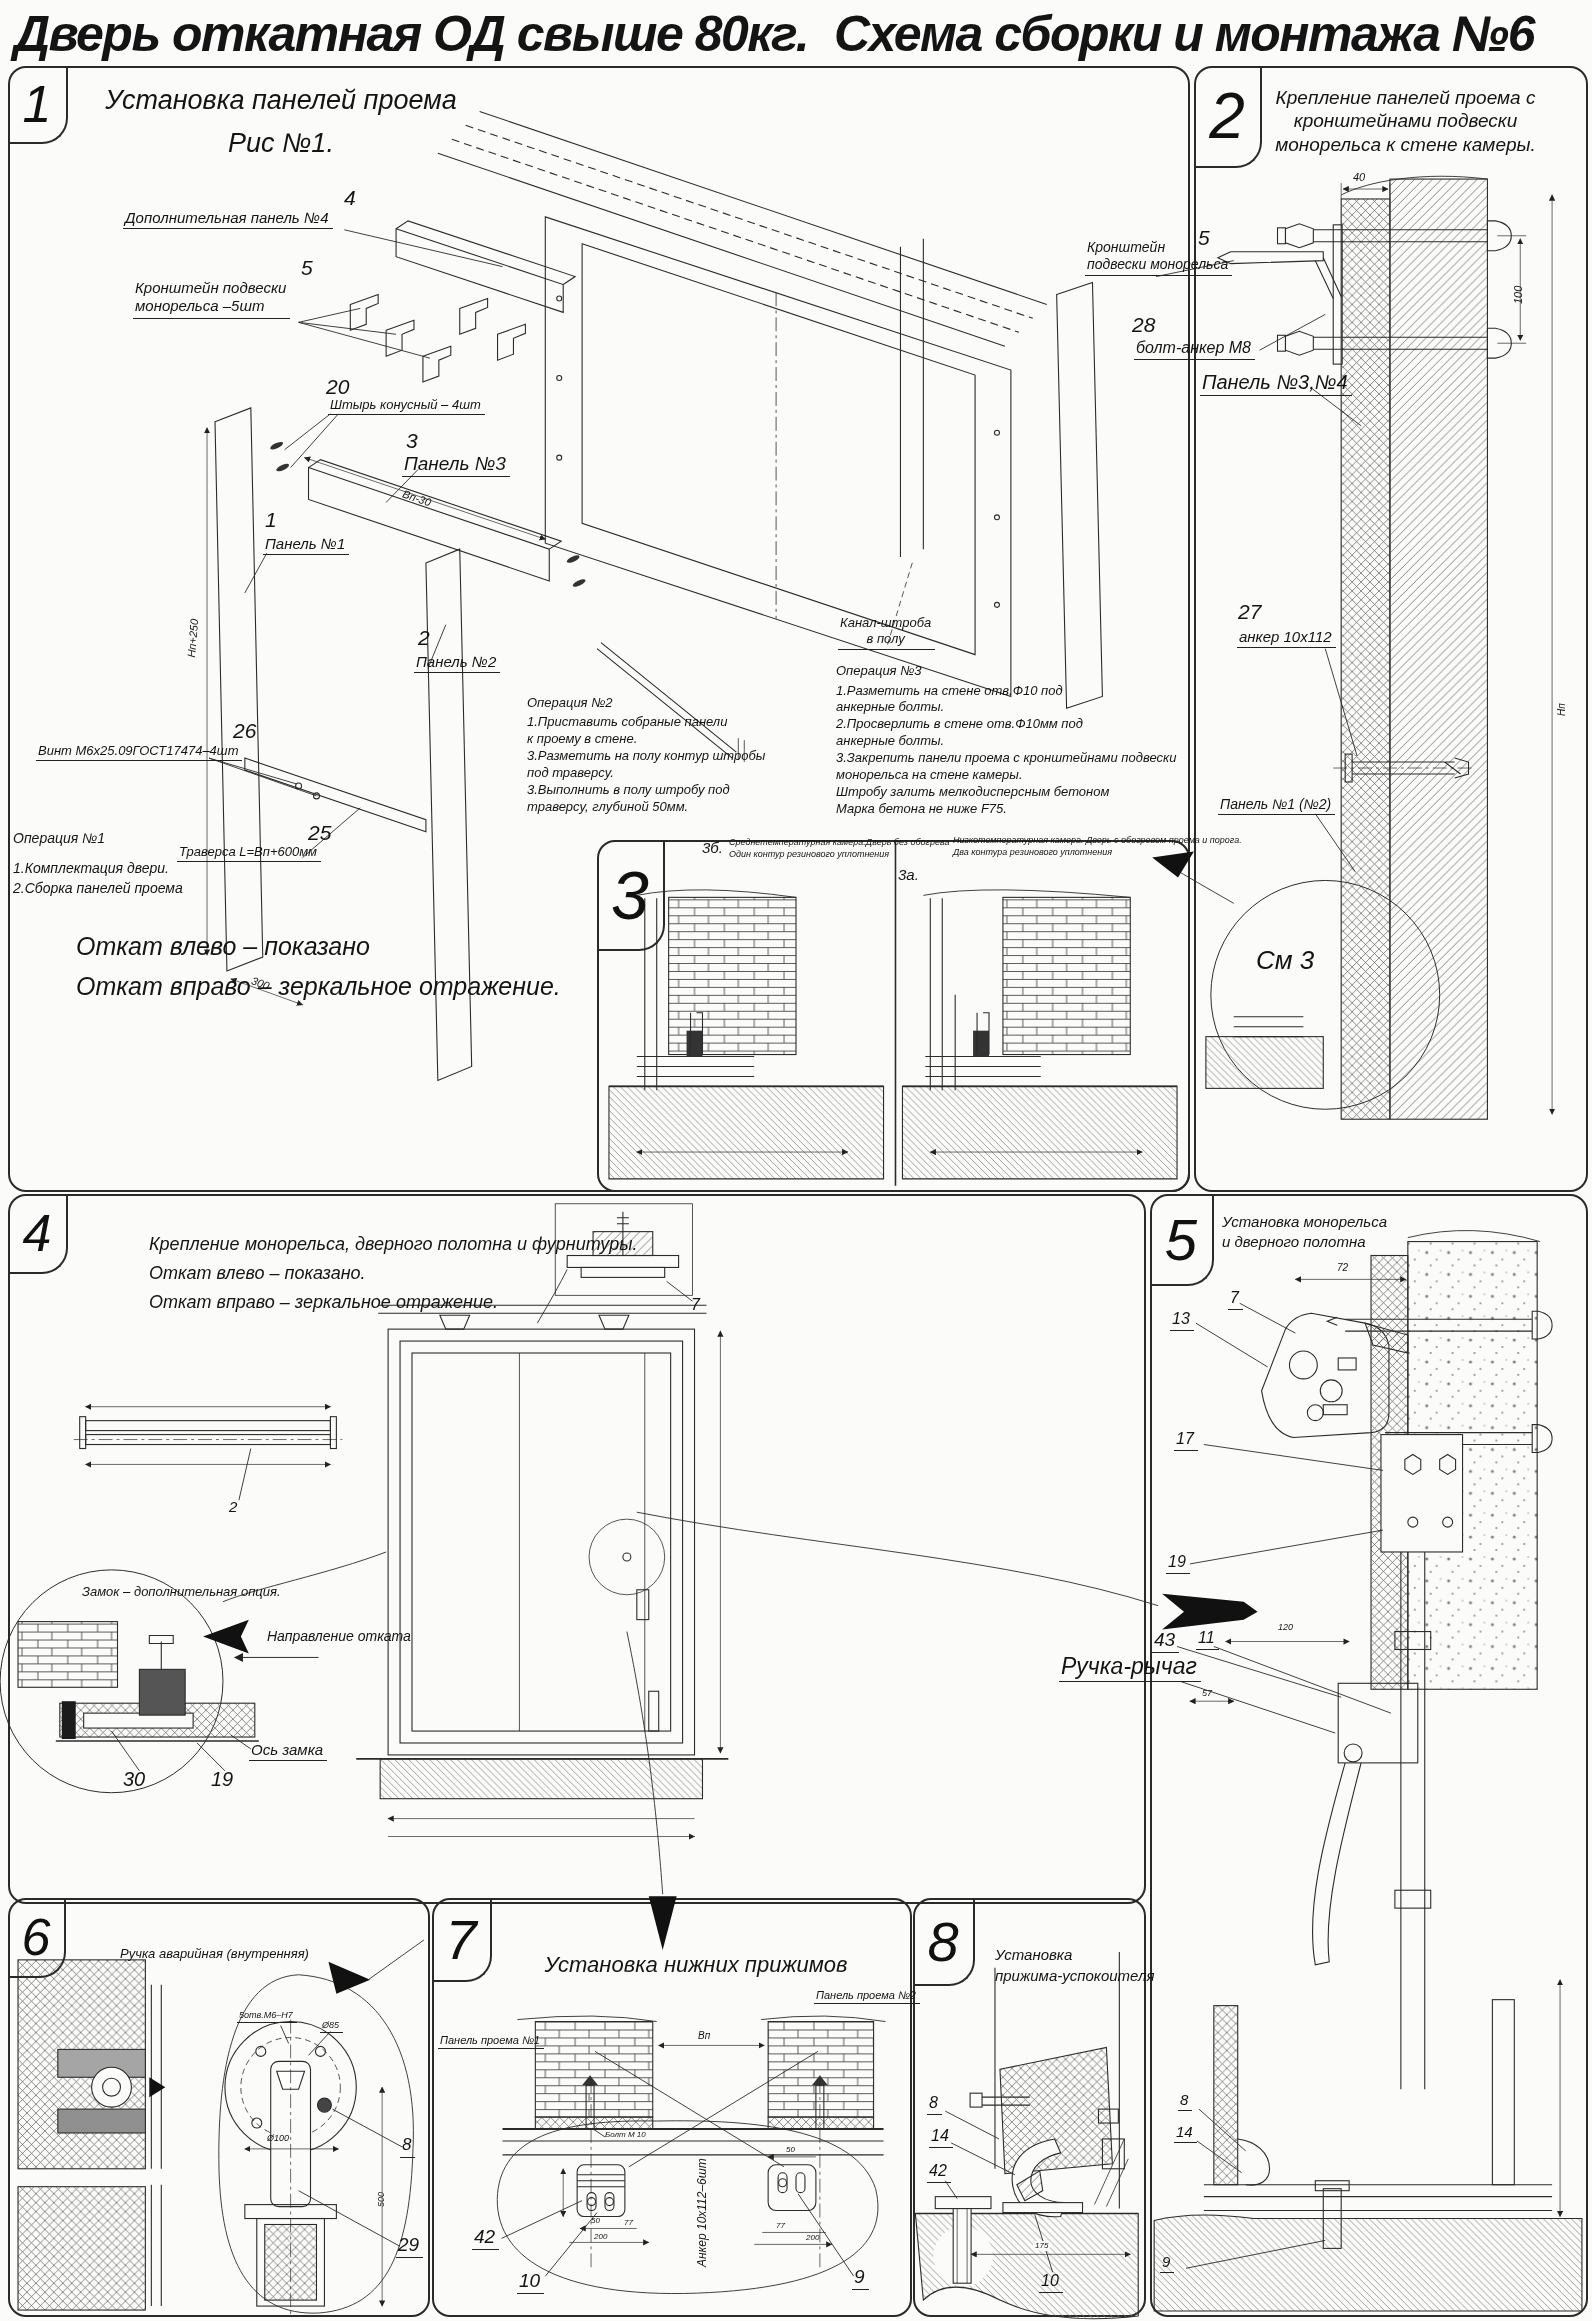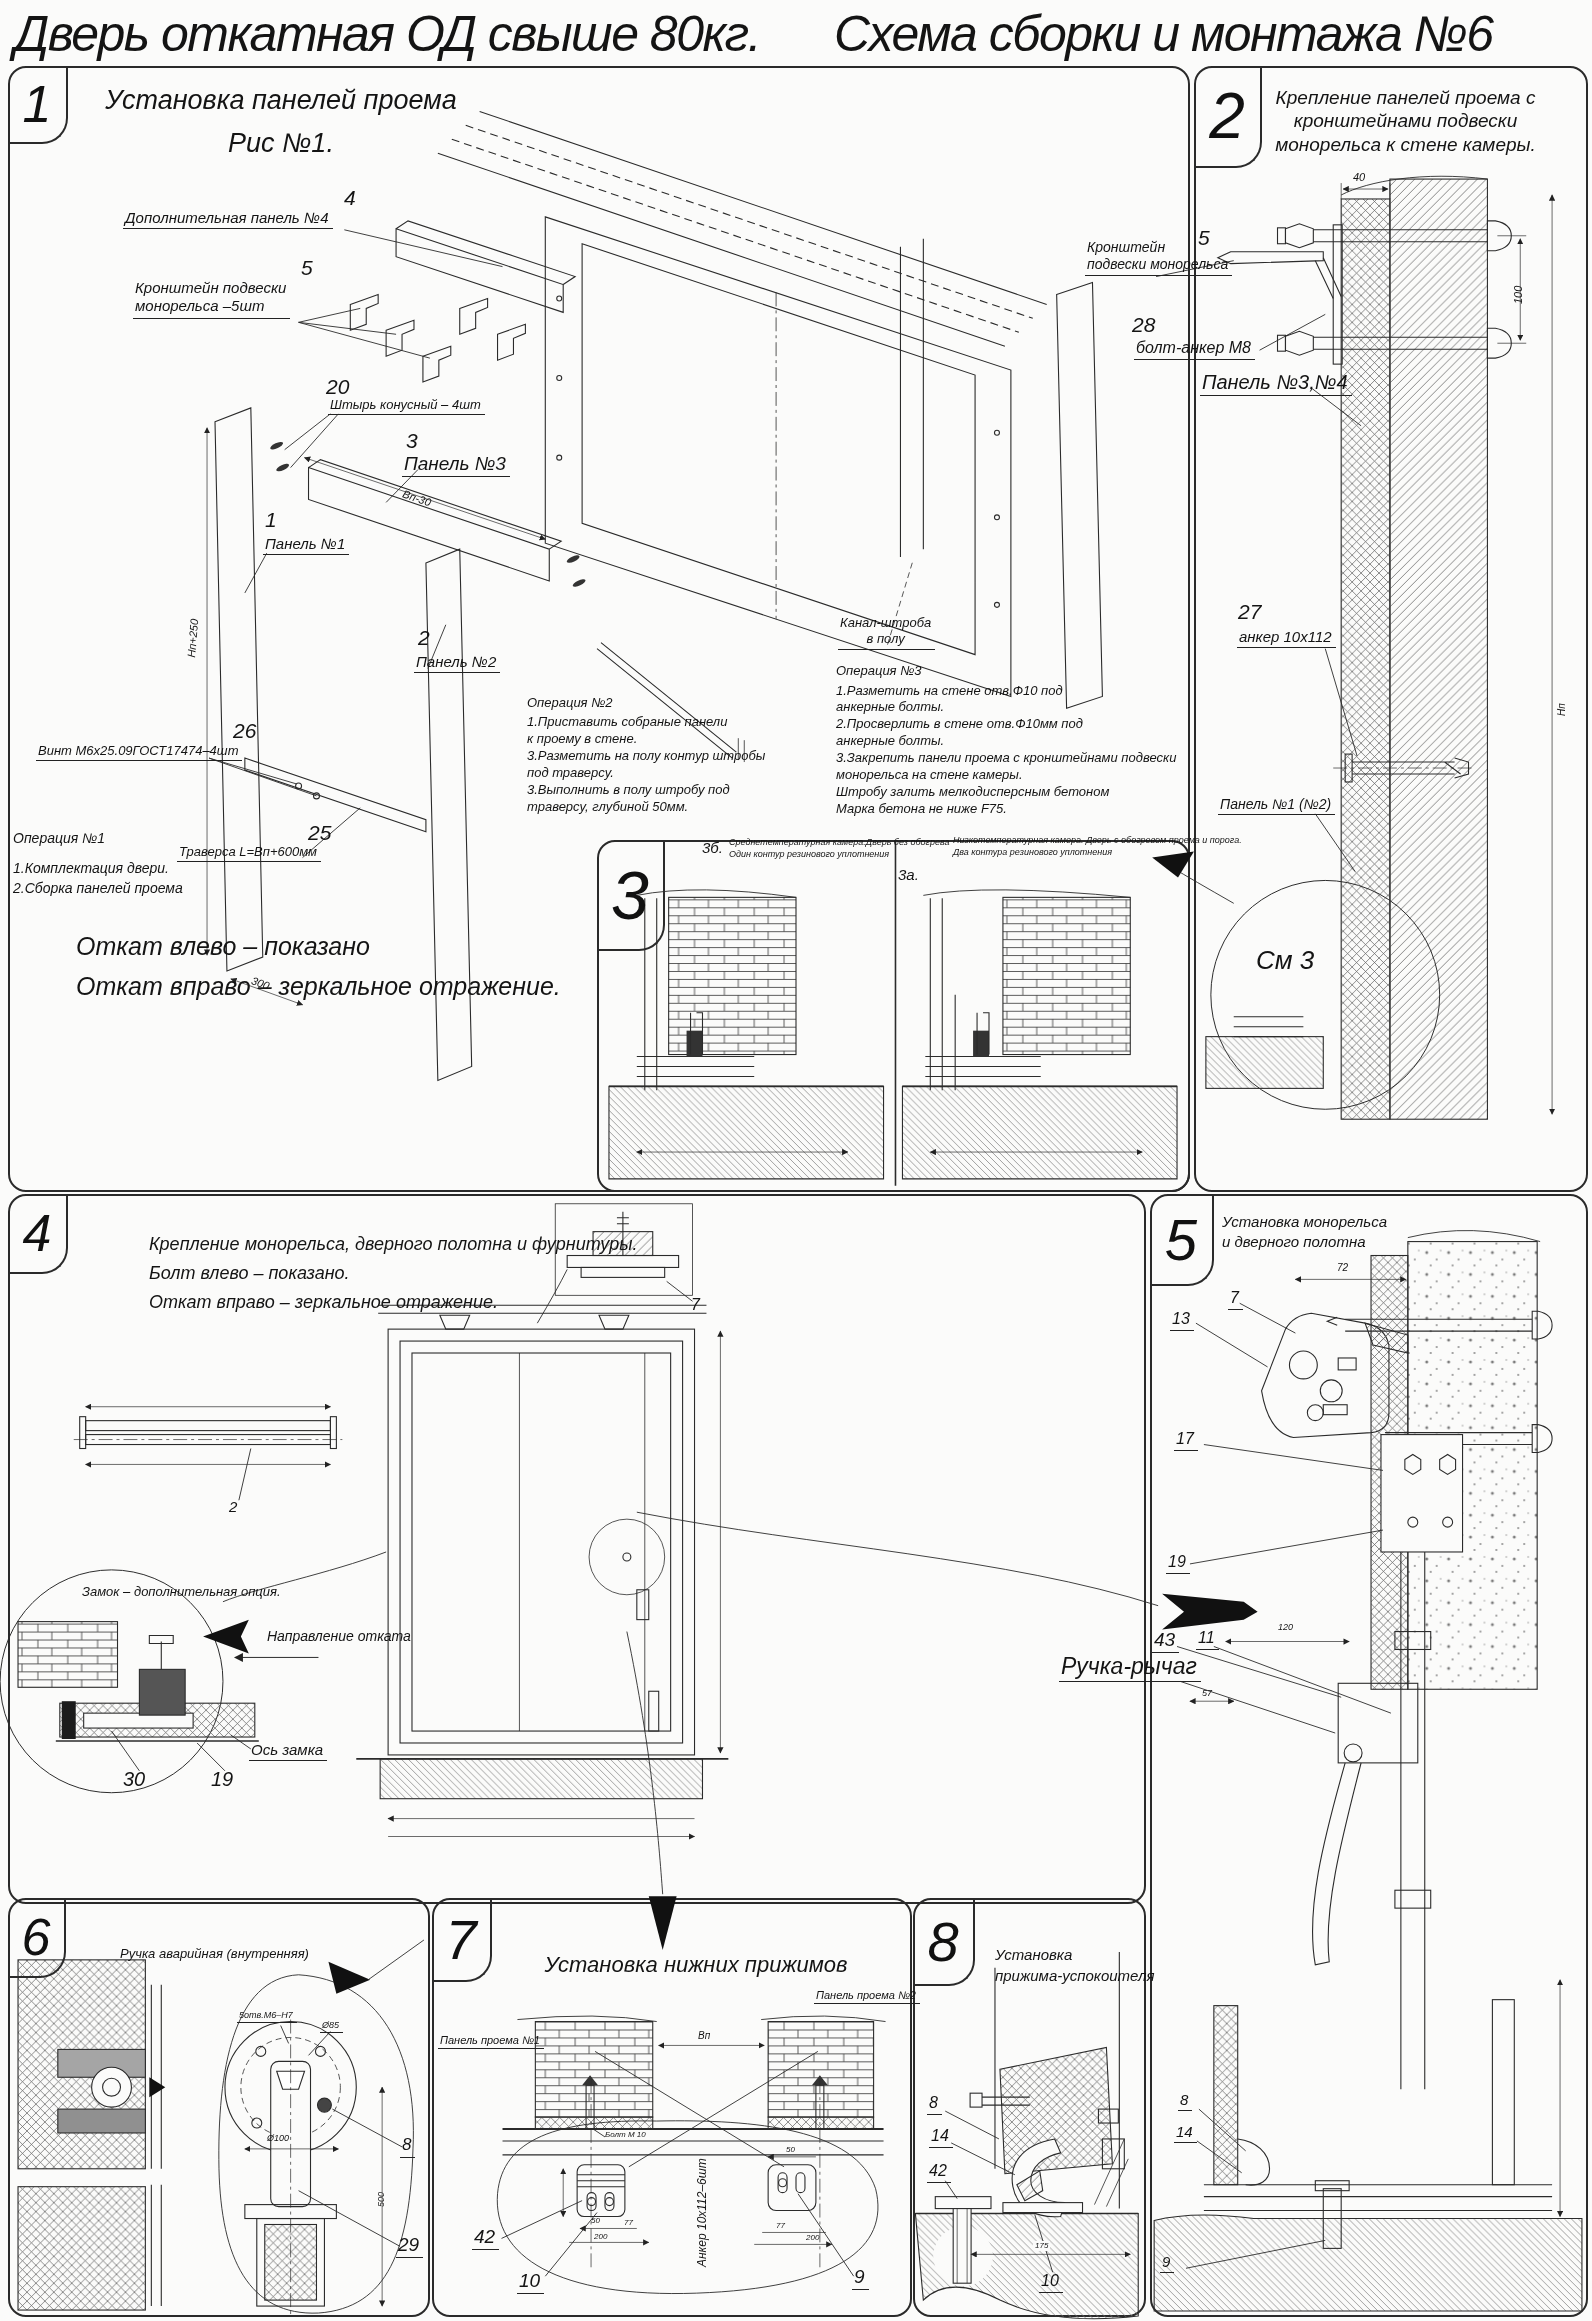--- a/index.html
+++ b/index.html
@@ -7,21 +7,21 @@
          font-family:"Liberation Sans","DejaVu Sans",sans-serif;font-style:italic;
          color:#151515;overflow:hidden}
   .dwg{position:absolute;left:0;top:0;z-index:1}
   .panel{position:absolute;border:2.4px solid #2a2a2a;border-radius:18px;z-index:0}
   .numbox{position:absolute;z-index:2;border-right:2.2px solid #2a2a2a;border-bottom:2.2px solid #2a2a2a;
           border-bottom-right-radius:26px;display:flex;align-items:center;justify-content:center;color:#111}
   .lbl{position:absolute;z-index:3;line-height:1.22;white-space:nowrap;color:#141414}
   .u{border-bottom:1.4px solid #222;padding:0 4px 1px 2px;display:inline-block}
   .ub{border-bottom:1.4px solid #222;padding:0 4px 2px 2px}
   .ctr{text-align:center}
-  .ttl{font-size:50px;letter-spacing:-1.5px;font-weight:400}
+  .ttl{font-size:50px;letter-spacing:-1.5px;font-weight:700}
   .co{font-size:21px}
   .op{line-height:1.28}
 </style>
 </head>
 <body>
 
 <div class="sheet">
 
   <div class="lbl ttl" style="left:14px;top:4px">Дверь откатная ОД свыше 80кг.</div>
   <div class="lbl ttl" style="left:834px;top:4px">Схема сборки и монтажа №6</div>
@@ -507,21 +507,21 @@
   <div class="lbl" style="left:1556px;top:716px;font-size:10px;transform:rotate(-90deg);transform-origin:left top">Нп</div>
 
   <div class="lbl" style="left:702px;top:839px;font-size:15px">3б.</div>
   <div class="lbl" style="left:729px;top:837px;font-size:9px">Среднетемпературная камера.Дверь без обогрева</div>
   <div class="lbl" style="left:729px;top:849px;font-size:9px">Один контур резинового уплотнения</div>
   <div class="lbl" style="left:898px;top:866px;font-size:15px">3а.</div>
   <div class="lbl" style="left:953px;top:835px;font-size:9px">Низкотемпературная камера. Дверь с обогревом проема и порога.</div>
   <div class="lbl" style="left:953px;top:847px;font-size:9px">Два контура резинового уплотнения</div>
 
   <div class="lbl" style="left:149px;top:1234px;font-size:18px">Крепление монорельса, дверного полотна и фурнитуры.</div>
-  <div class="lbl" style="left:149px;top:1263px;font-size:18px">Болт влево – показано.</div>
+  <div class="lbl" style="left:149px;top:1263px;font-size:18px">Откат влево – показано.</div>
   <div class="lbl" style="left:149px;top:1292px;font-size:18px">Откат вправо – зеркальное отражение.</div>
 
   <div class="lbl" style="left:82px;top:1584px;font-size:13px">Замок – дополнительная опция.</div>
   <div class="lbl" style="left:267px;top:1628px;font-size:14px">Направление отката</div>
   <div class="lbl u" style="left:249px;top:1741px;font-size:15px">Ось замка</div>
   <div class="lbl" style="left:123px;top:1767px;font-size:20px">30</div>
   <div class="lbl" style="left:211px;top:1767px;font-size:20px">19</div>
   <div class="lbl" style="left:229px;top:1498px;font-size:15px">2</div>
   <div class="lbl" style="left:691px;top:1295px;font-size:16px">7</div>
 

